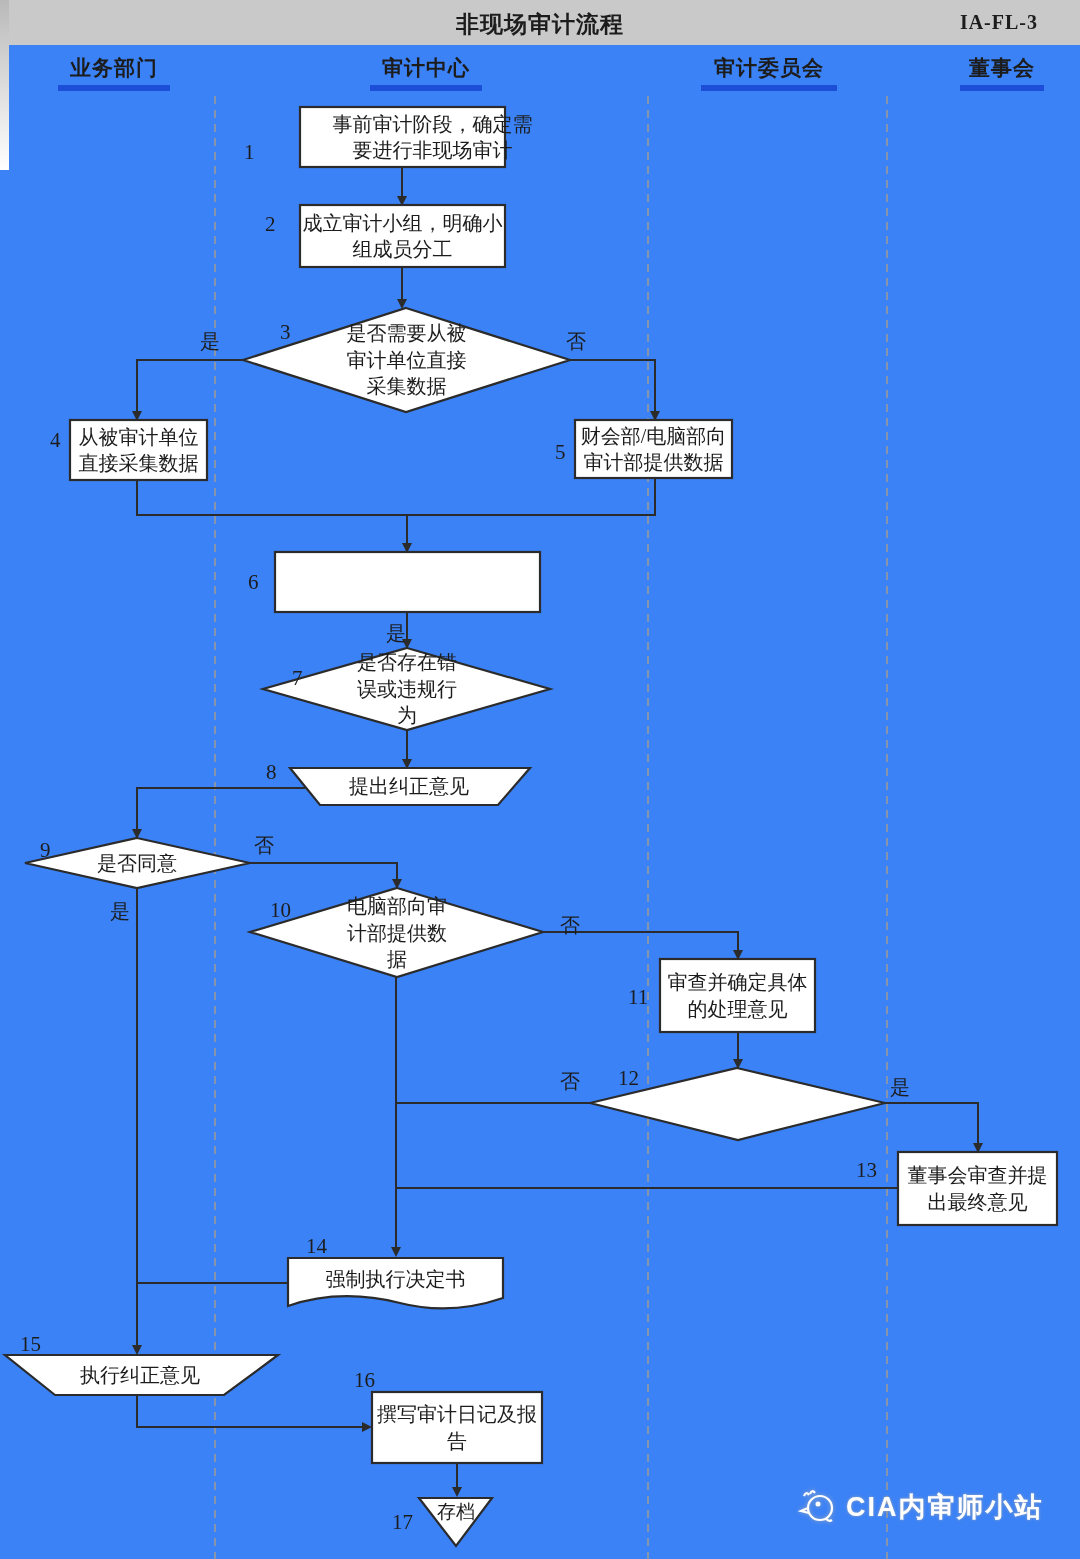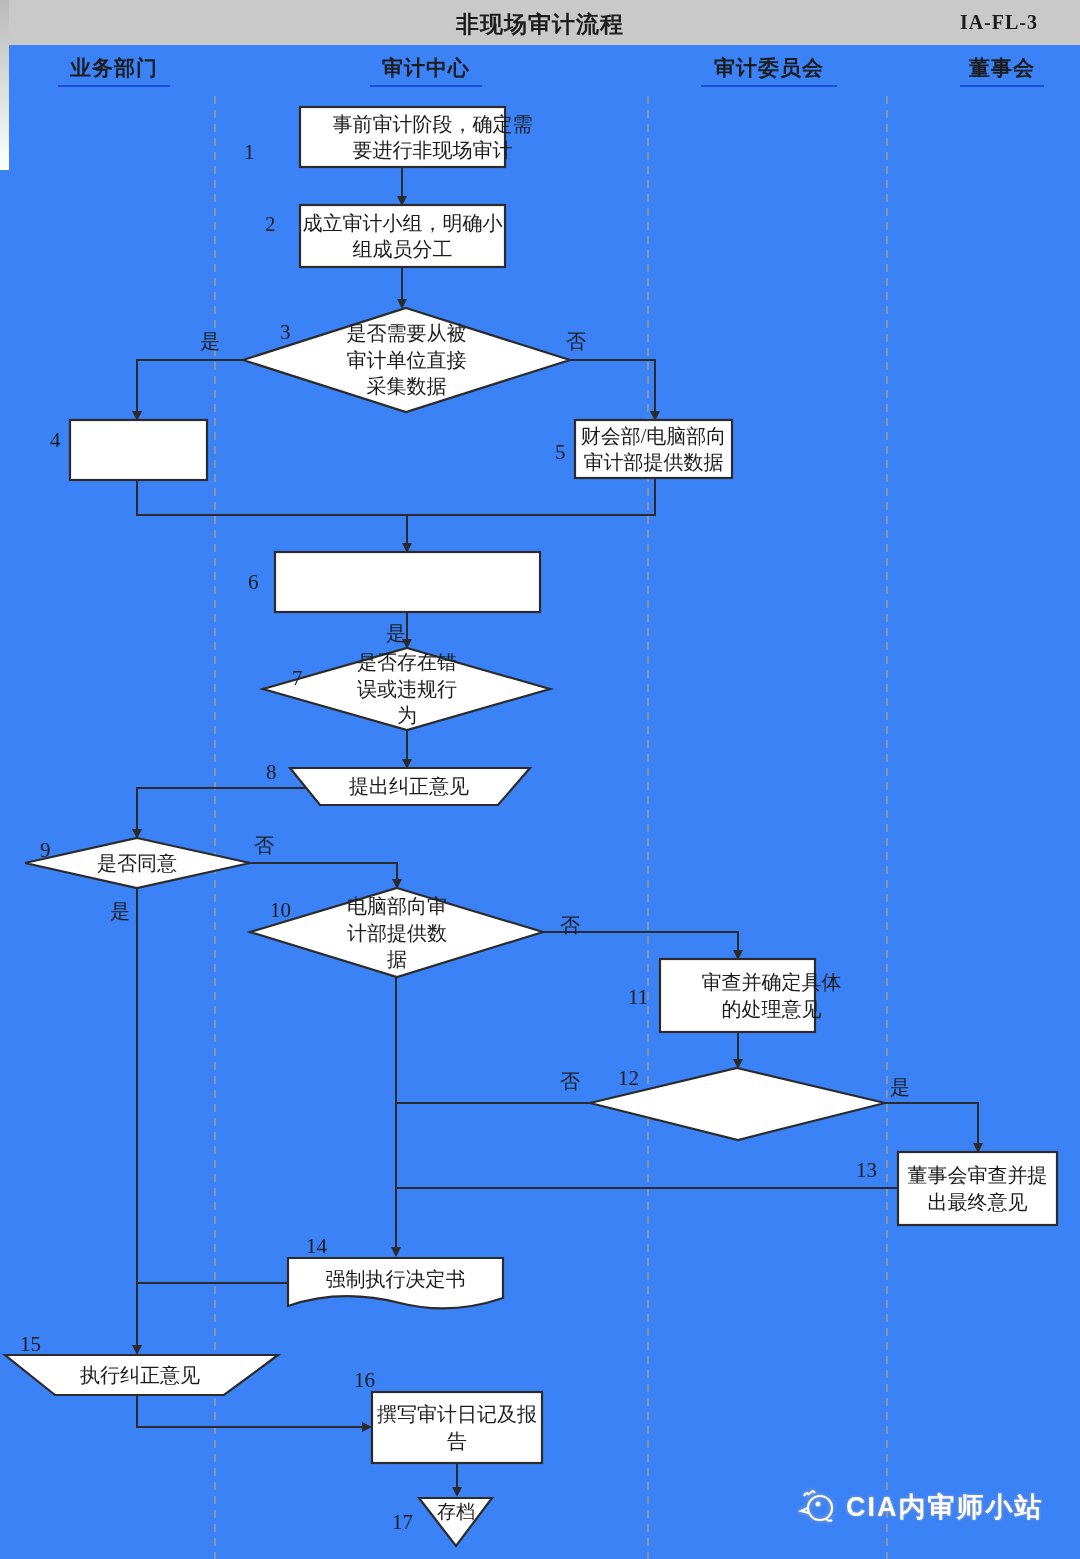--- a/index.html
+++ b/index.html
@@ -5,21 +5,21 @@
   html,body{margin:0;padding:0;background:#ffffff;}
   .canvas{
     position:relative;width:1080px;height:1559px;background:#3b82f6;overflow:hidden;
     font-family:"Liberation Serif","DejaVu Serif",serif;color:#1c1c1c;
   }
   .hdr{position:absolute;left:0;top:0;width:1080px;height:45px;background:#c9c9c9;}
   .hdr-title{position:absolute;left:0;right:0;top:9px;text-align:center;font-size:23px;font-weight:bold;letter-spacing:1px;}
   .hdr-code{position:absolute;right:42px;top:11px;font-size:20px;font-weight:bold;letter-spacing:1px;}
   .edge-strip{position:absolute;left:0;top:0;width:9px;height:170px;background:linear-gradient(#b9b9b9,#ffffff);}
   .lane-label{position:absolute;top:54px;font-size:21px;font-weight:bold;text-align:center;
-    border-bottom:2px solid #1d4ed8;padding-bottom:3px;letter-spacing:1px;}
+    border-bottom:6px solid #1d4ed8;padding-bottom:3px;letter-spacing:1px;}
   .flow-svg{position:absolute;left:0;top:0;}
   .node-text{position:absolute;display:flex;align-items:center;justify-content:center;
     text-align:center;font-size:20px;line-height:1.32;z-index:2;}
   .num{position:absolute;font-size:21px;z-index:2;font-family:"Liberation Serif","DejaVu Serif",serif;}
   .blabel{position:absolute;font-size:20px;z-index:2;}
   .watermark{position:absolute;left:796px;top:1486px;display:flex;align-items:center;gap:8px;z-index:5;
     color:#ffffff;text-shadow:0 0 3px rgba(175,175,175,0.85);}
   .watermark .wm-text{font-size:27px;font-weight:bold;letter-spacing:2px;
     font-family:"Liberation Sans","DejaVu Sans",sans-serif;}
 </style>
@@ -106,26 +106,27 @@
       <path d="M288,1258 L503,1258 L503,1298 Q450,1316 400,1303 Q340,1288 288,1306 Z"></path>
       <path d="M5,1355 L278,1355 L224,1395 L55,1395 Z"></path>
       <rect x="372" y="1392" width="170" height="71"></rect>
       <path d="M419,1498 L492,1498 L456,1546 Z"></path>
     </g>
   </svg>
 
   <div class="node-text" style="left:296px;top:109px;width:201px;height:56px;margin-left:36px;">事前审计阶段，确定需要进行非现场审计</div>
   <div class="node-text" style="left:302px;top:207px;width:201px;height:58px;border-radius:15px;">成立审计小组，明确小组成员分工</div>
   <div class="node-text" style="left:344px;top:318px;width:125px;height:84px;">是否需要从被审计单位直接采集数据</div>
+  <div class="node-text" style="left:72px;top:422px;width:133px;height:56px;">从被审计单位直接采集数据</div>
   <div class="node-text" style="left:577px;top:422px;width:153px;height:54px;">财会部/电脑部向审计部提供数据</div>
   <div class="node-text" style="left:354px;top:650px;width:106px;height:78px;">是否存在错误或违规行为</div>
   <div class="node-text" style="left:320px;top:770px;width:178px;height:32px;">提出纠正意见</div>
   <div class="node-text" style="left:55px;top:850px;width:164px;height:26px;">是否同意</div>
   <div class="node-text" style="left:344px;top:894px;width:106px;height:78px;">电脑部向审计部提供数据</div>
-  <div class="node-text" style="left:662px;top:961px;width:151px;height:69px;margin-left:34px;">审查并确定具体的处理意见</div>
+  <div class="node-text" style="left:662px;top:961px;width:151px;height:69px;">审查并确定具体的处理意见</div>
   <div class="node-text" style="left:900px;top:1154px;width:155px;height:69px;">董事会审查并提出最终意见</div>
   <div class="node-text" style="left:290px;top:1262px;width:211px;height:34px;">强制执行决定书</div>
   <div class="node-text" style="left:30px;top:1360px;width:220px;height:30px;">执行纠正意见</div>
   <div class="node-text" style="left:374px;top:1394px;width:166px;height:67px;">撰写审计日记及报告</div>
   <div class="node-text" style="left:424px;top:1500px;width:64px;height:24px;font-size:19px;">存档</div>
 
   <div class="num" style="left:244px;top:140px;">1</div>
   <div class="num" style="left:265px;top:212px;">2</div>
   <div class="num" style="left:280px;top:320px;">3</div>
   <div class="num" style="left:50px;top:428px;">4</div>

